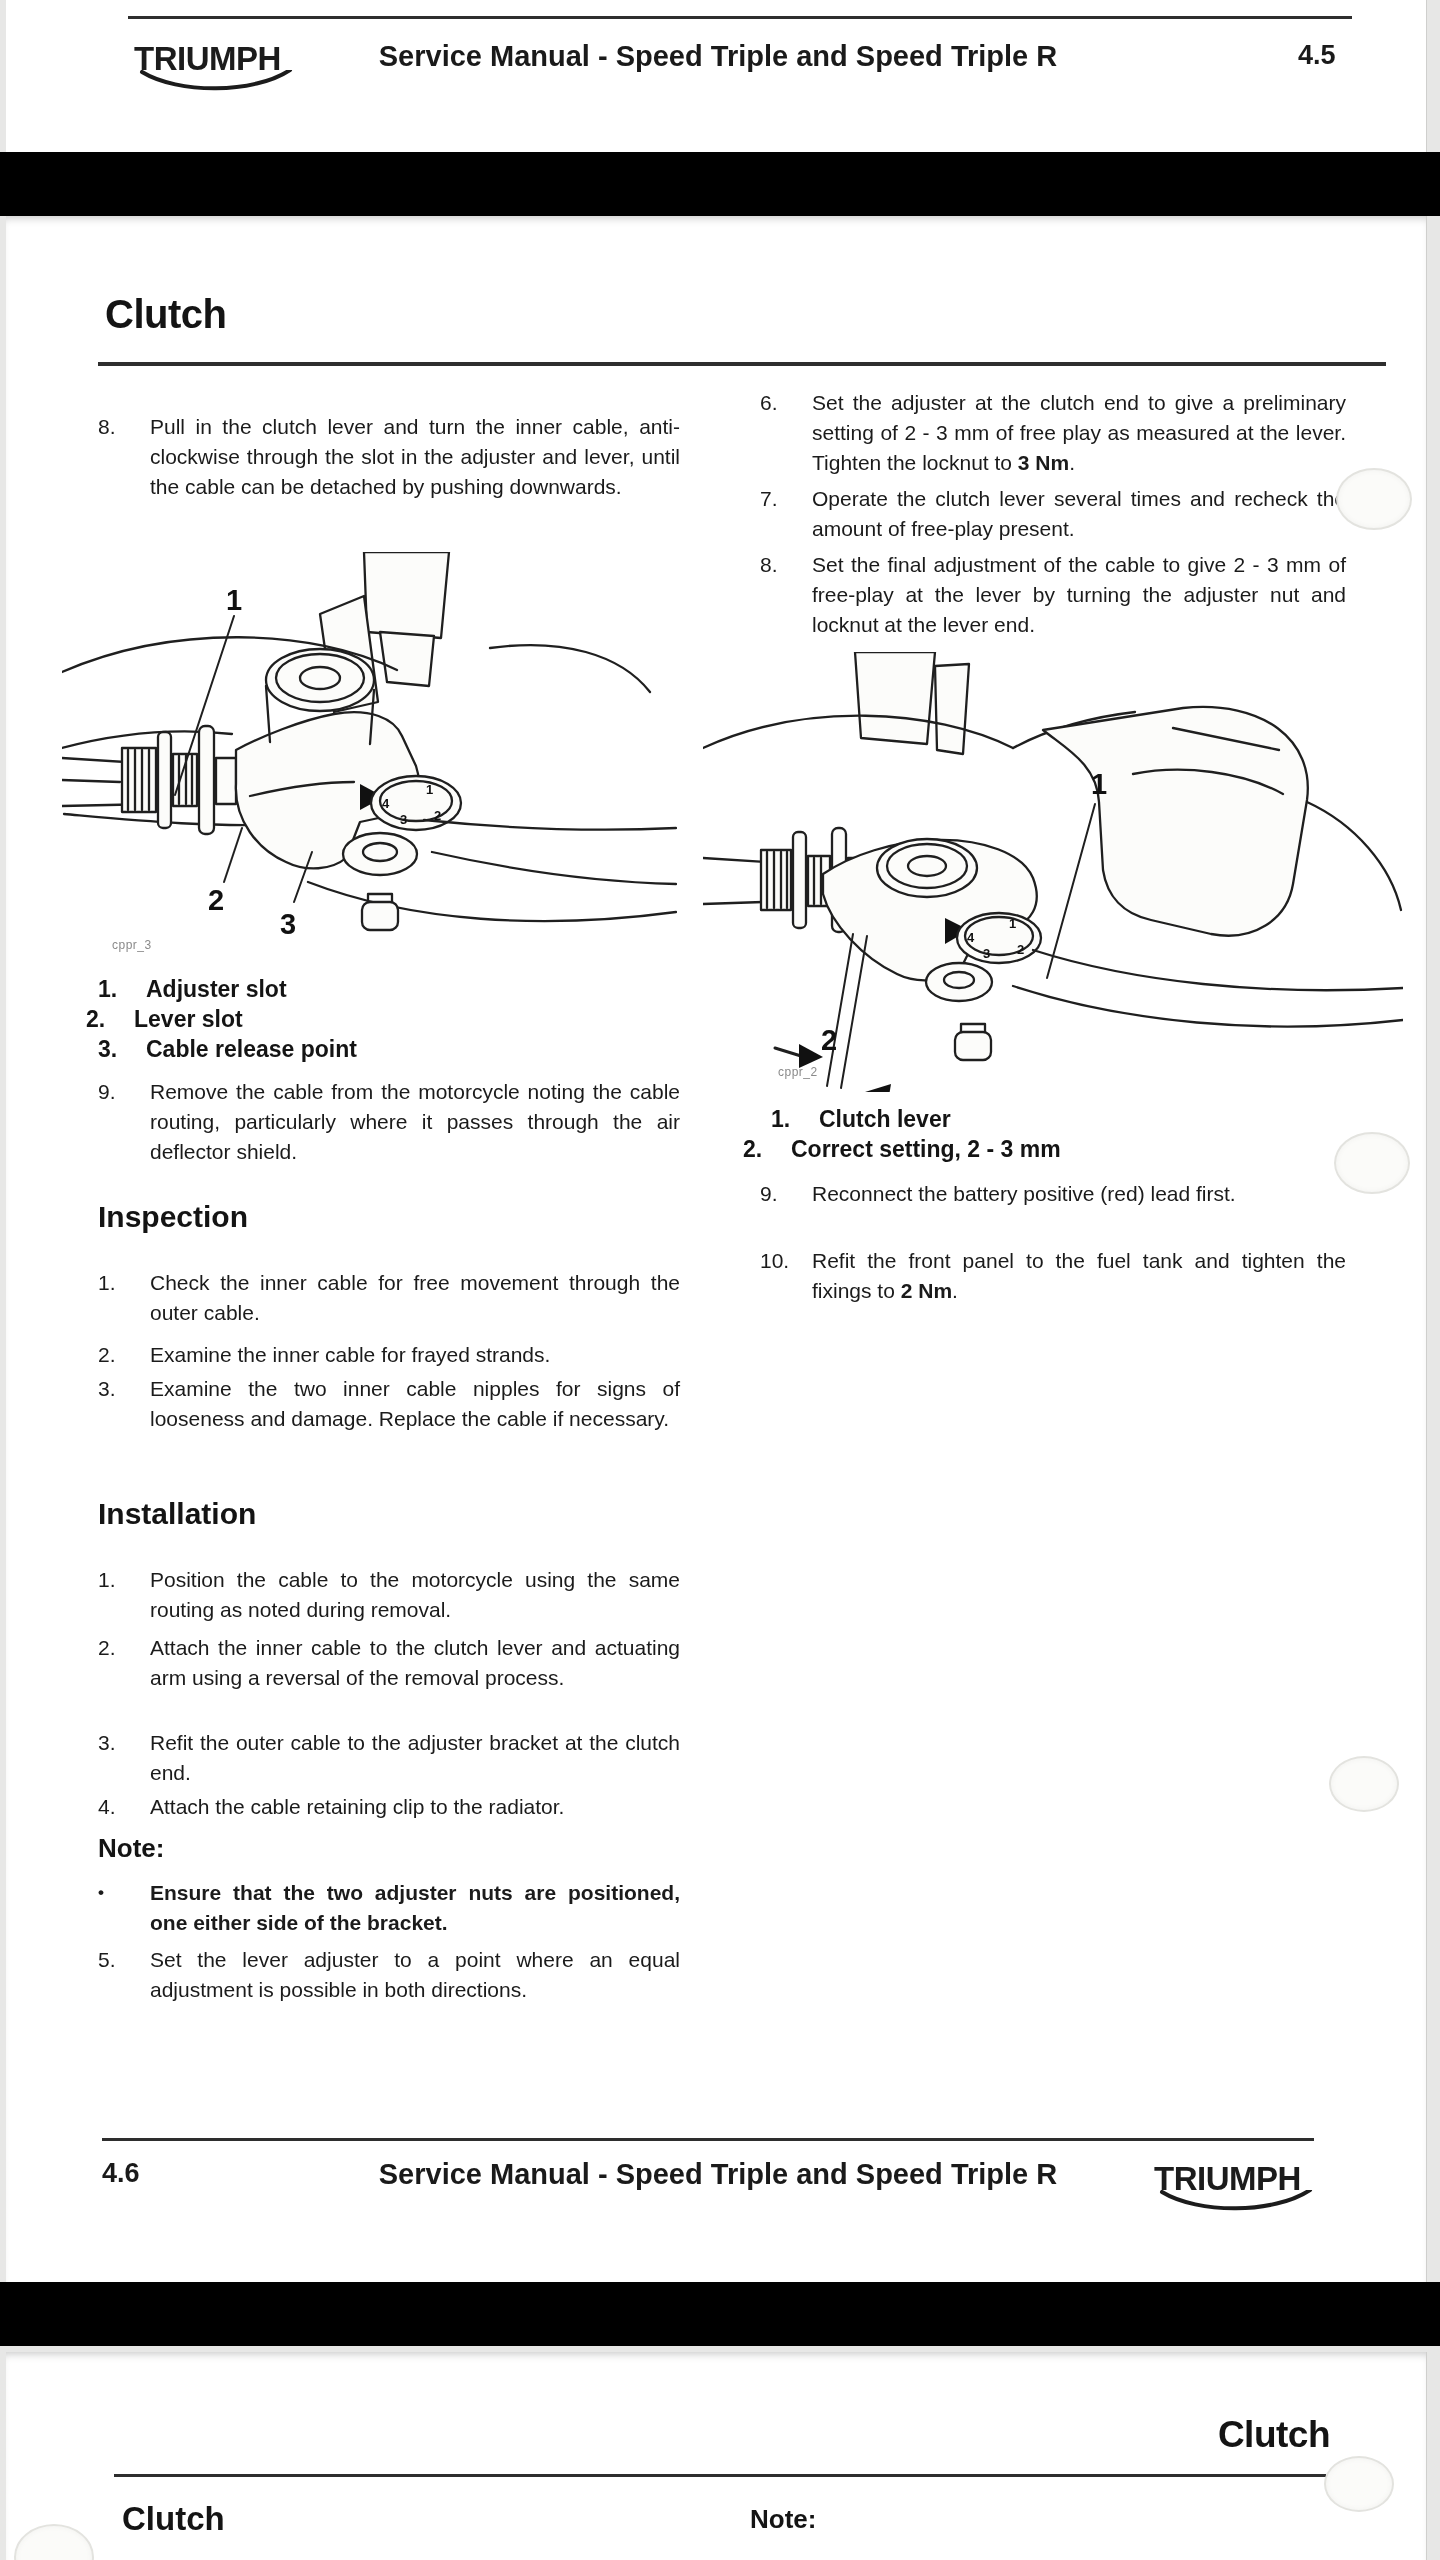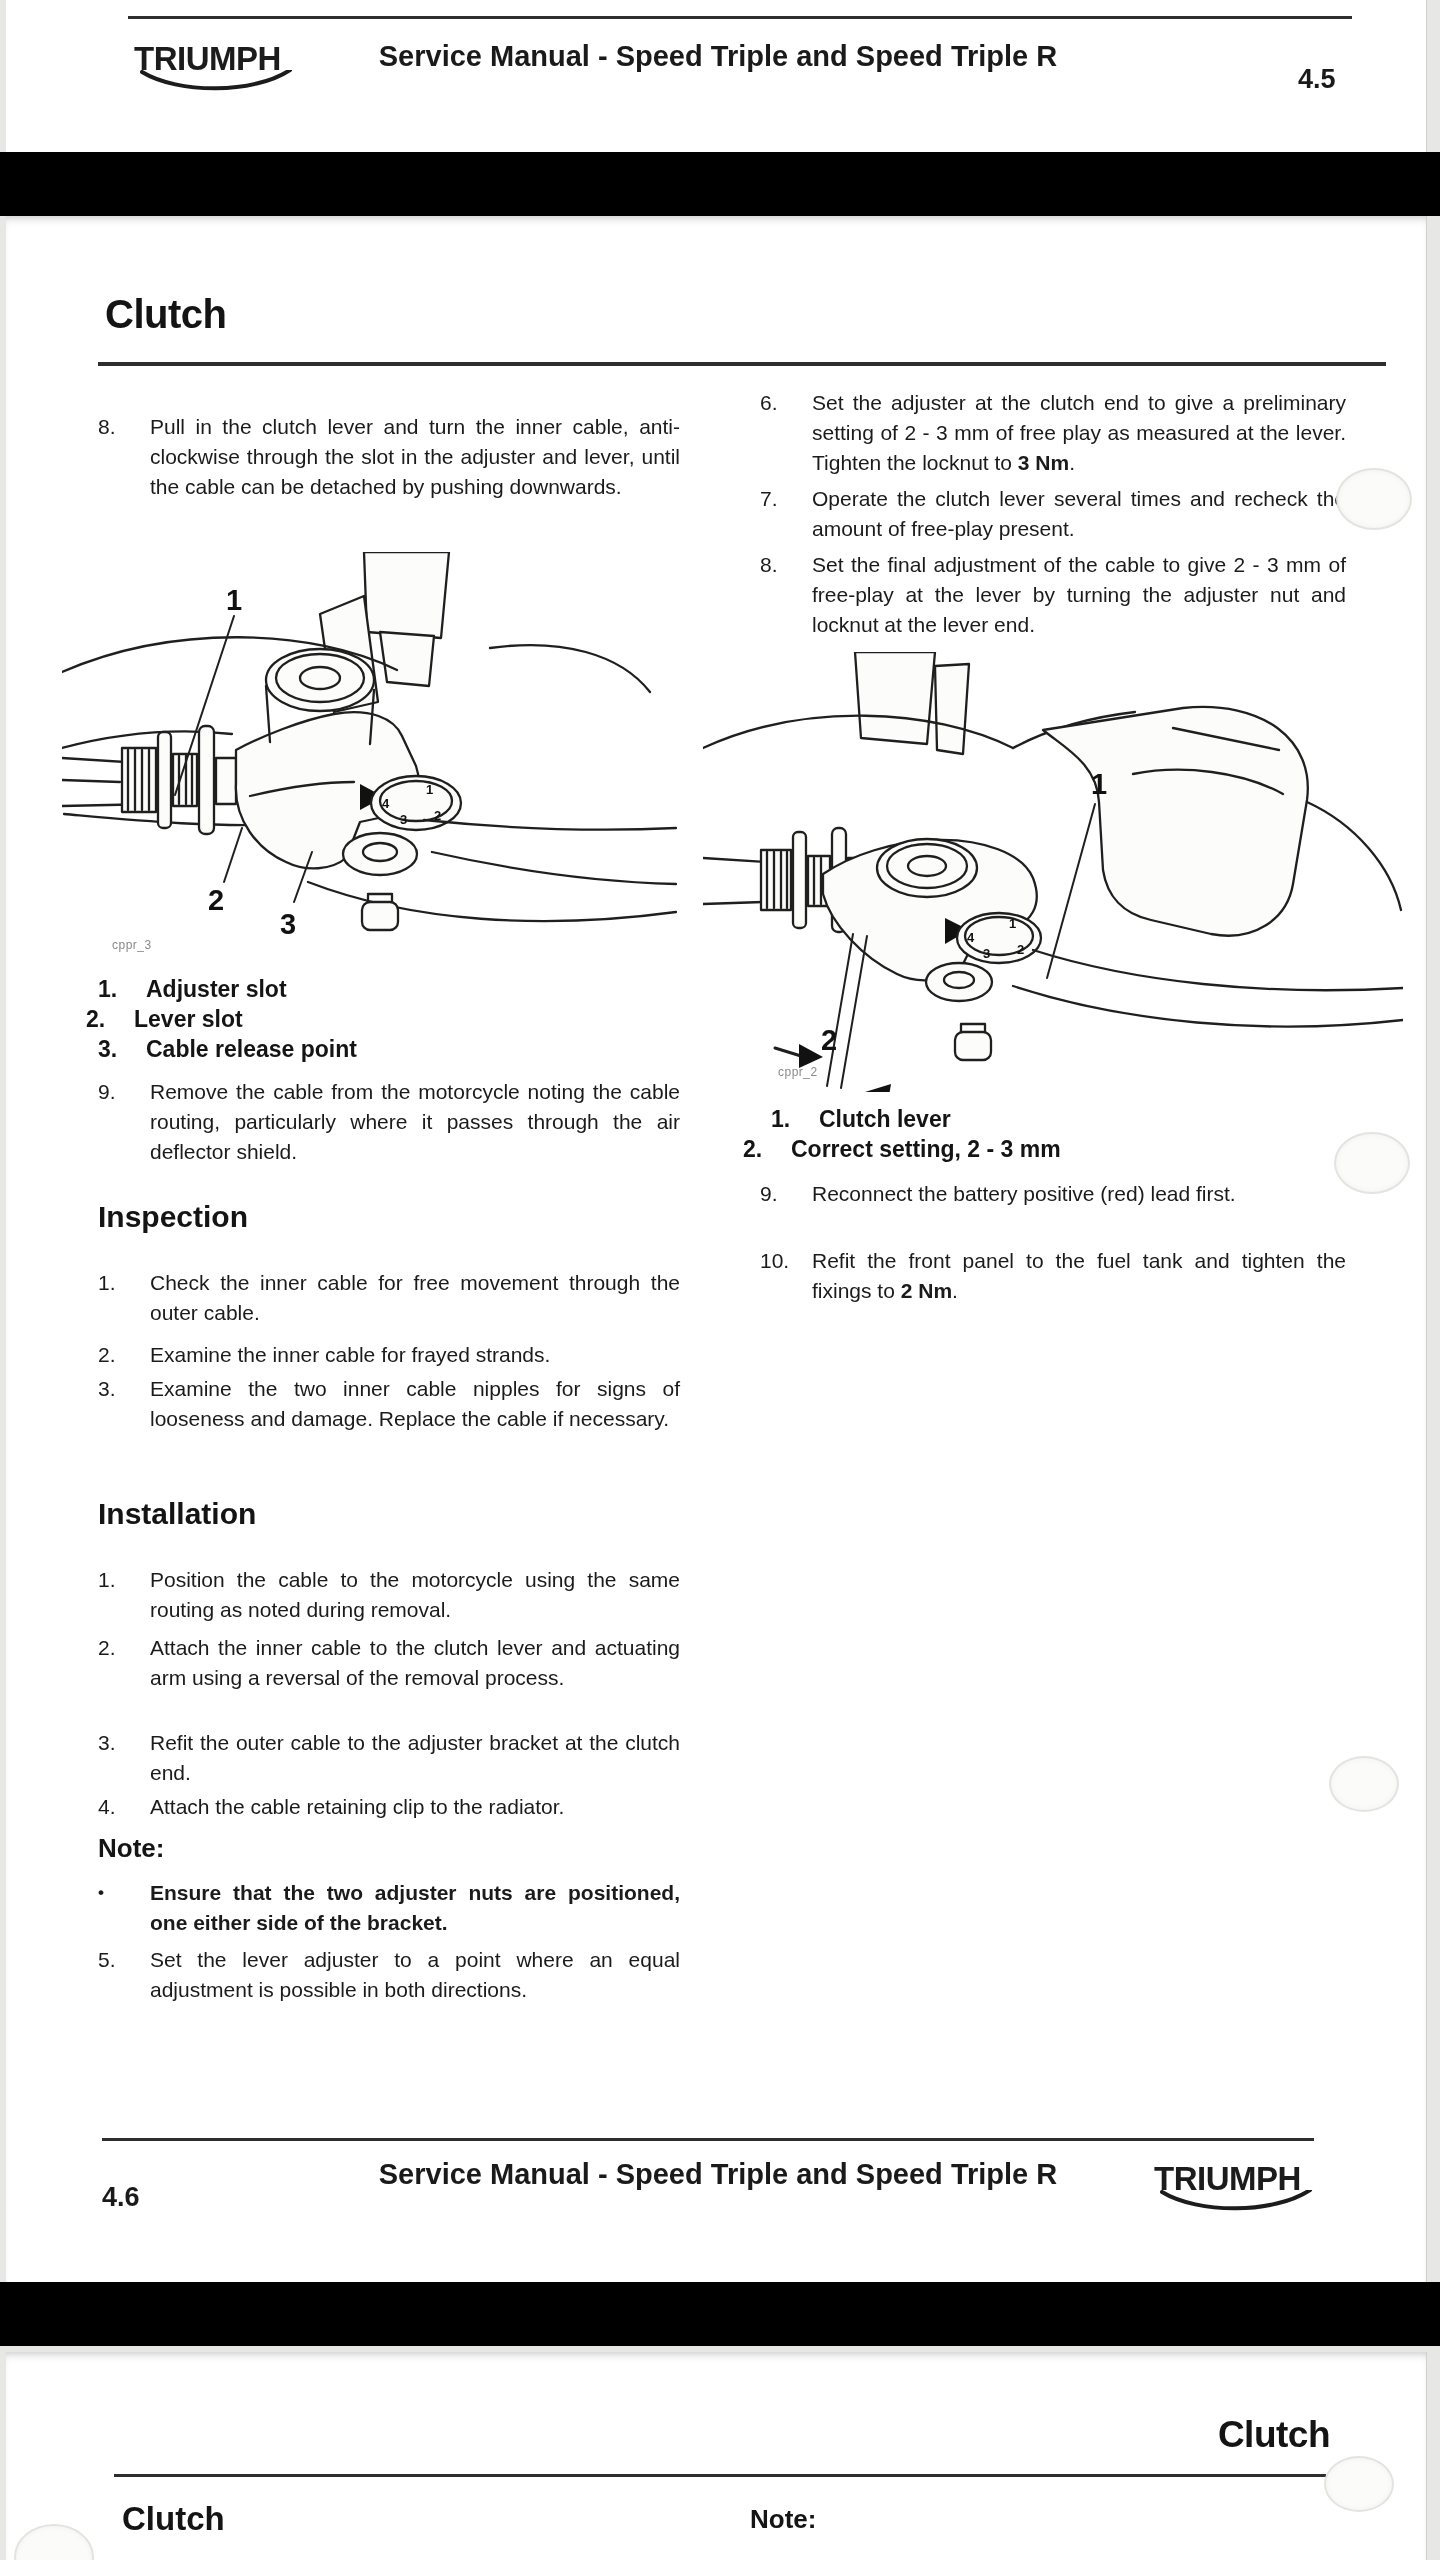--- a/index.html
+++ b/index.html
@@ -22,21 +22,21 @@
   .bt{font-size:21px;line-height:30px;color:#1b1b1b;}
   .item{position:absolute;}
   .item .num{position:absolute;left:0;top:0;}
   .item .t{margin-left:52px;text-align:justify;}
   .item .t b{font-weight:bold;}
   .flabel{position:absolute;font-weight:bold;font-size:23px;color:#141414;white-space:nowrap;}
   .flabel .fnum{display:inline-block;width:48px;}
   .fig{position:absolute;}
   .caption{position:absolute;font-size:12px;color:#8a8a8a;letter-spacing:0.5px;}
   .hdr-title{position:absolute;left:0;width:1424px;text-align:center;font-weight:bold;font-size:29px;color:#1a1a1a;}
-  .pagenum{position:absolute;font-weight:bold;font-size:27px;color:#1a1a1a;margin-top:24px;}
+  .pagenum{position:absolute;font-weight:bold;font-size:27px;color:#1a1a1a;}
   .logo{position:absolute;font-weight:bold;font-size:33px;letter-spacing:-0.5px;color:#1c1c1c;}
   .logo .swoosh{position:absolute;left:2px;top:30px;}
   .punch{position:absolute;border:2px solid #e3e3df;border-radius:50%;
          box-shadow:inset 0 0 6px rgba(0,0,0,0.045);background:#fbfbf9;}
   svg text{font-family:"Liberation Sans", sans-serif;}
   .callout{font-weight:bold;font-size:29px;fill:#111;}
   .dialnum{font-weight:bold;font-size:13px;fill:#111;}
 </style>
 </head>
 <body>

